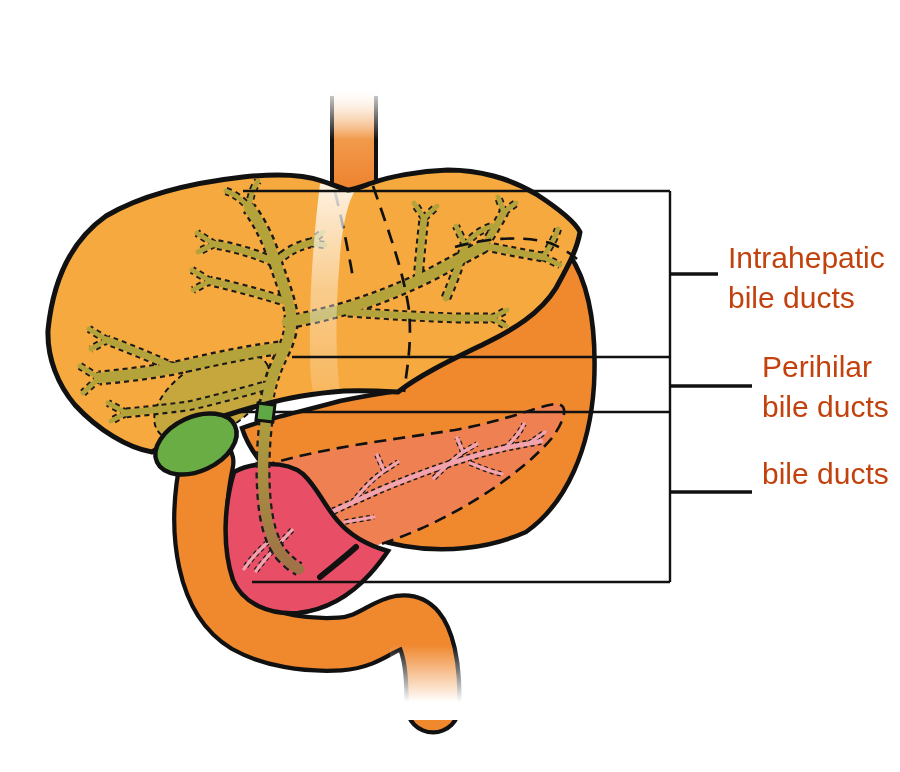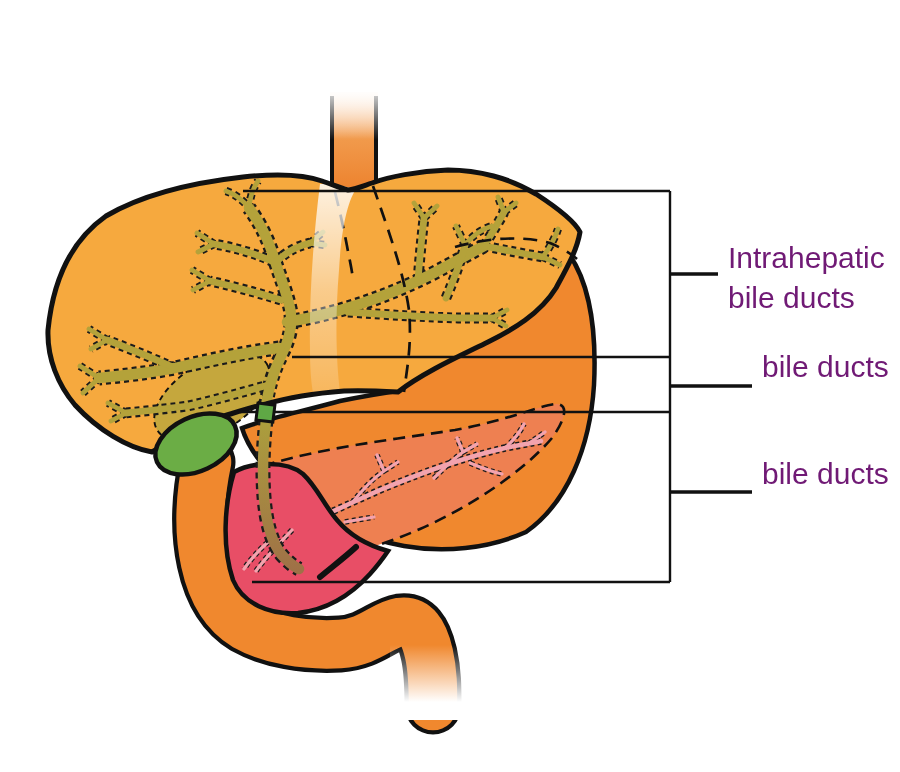--- a/index.html
+++ b/index.html
@@ -1,19 +1,19 @@
 <!DOCTYPE html>
 <html><head>
 <meta charset="utf-8">
 <style>
   html,body{margin:0;padding:0;background:#ffffff;}
   #stage{position:relative;width:900px;height:772px;background:#fff;overflow:hidden;
          font-family:"Liberation Sans", sans-serif;}
   #stage svg{position:absolute;left:0;top:0;}
-  .lbl{position:absolute;font-size:30px;line-height:40px;color:#701a75;white-space:nowrap;}
+  .lbl{position:absolute;font-size:30px;line-height:40px;color:#c2410c;white-space:nowrap;}
   
   .dU{fill:none;stroke:#1b1b1b;stroke-dasharray:5 4;stroke-linecap:butt;}
   .oO{fill:none;stroke:#b4a23a;stroke-linecap:round;stroke-linejoin:round;}
   .dw{stroke-width:15px;} .ow{stroke-width:10.5px;}
   .dm{stroke-width:10.8px;} .om{stroke-width:6.8px;}
   .dt{stroke-width:8.2px;} .ot{stroke-width:4.8px;}
   .pU{fill:none;stroke:#1b1b1b;stroke-dasharray:4 3.2;}
   .pO{fill:none;stroke:#f2a3ae;stroke-linecap:round;}
   .pw{stroke-width:7.6px;} .pwo{stroke-width:4.6px;}
   .pm{stroke-width:5.6px;} .pmo{stroke-width:3.2px;}
@@ -159,18 +159,19 @@
     <rect x="257" y="404" width="17" height="17" transform="rotate(7 265 412)" fill="#5fa845" stroke="#111" stroke-width="3"></rect>
 
     <ellipse cx="196" cy="444" rx="43" ry="27" transform="rotate(-25 196 444)" fill="#6bad45" stroke="#111" stroke-width="4.5"></ellipse>
   </svg>
 
   <div class="lbl" style="left:728px;top:238px">
     <div>Intrahepatic</div>
     <div>bile ducts</div>
   </div>
   <div class="lbl" style="left:762px;top:347px">
+    <div>Perihilar</div>
     <div>bile ducts</div>
   </div>
   <div class="lbl" style="left:762px;top:454px">
     <div>bile ducts</div>
   </div>
 </div>
 
 </body></html>

